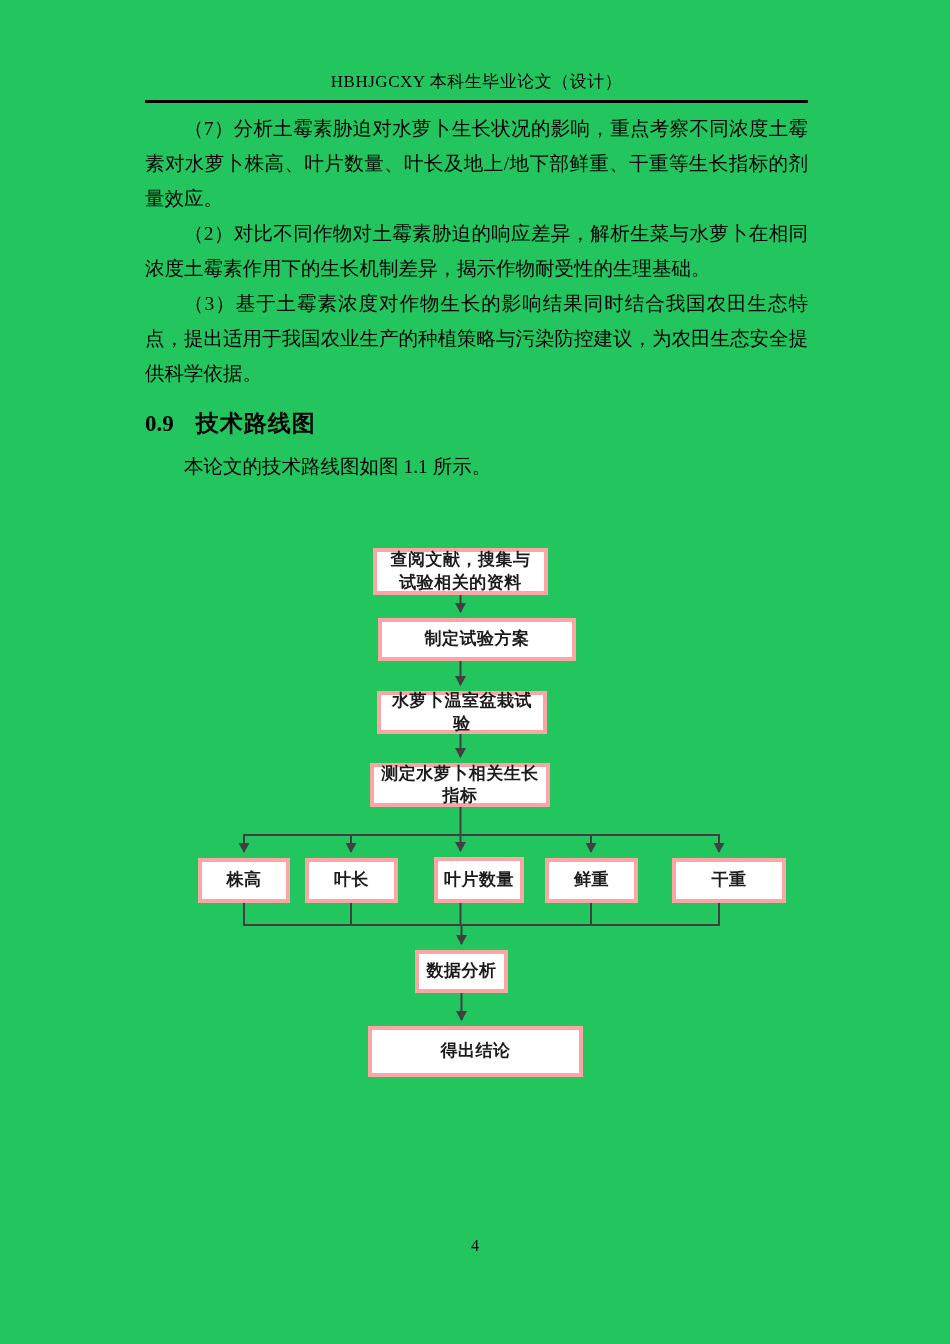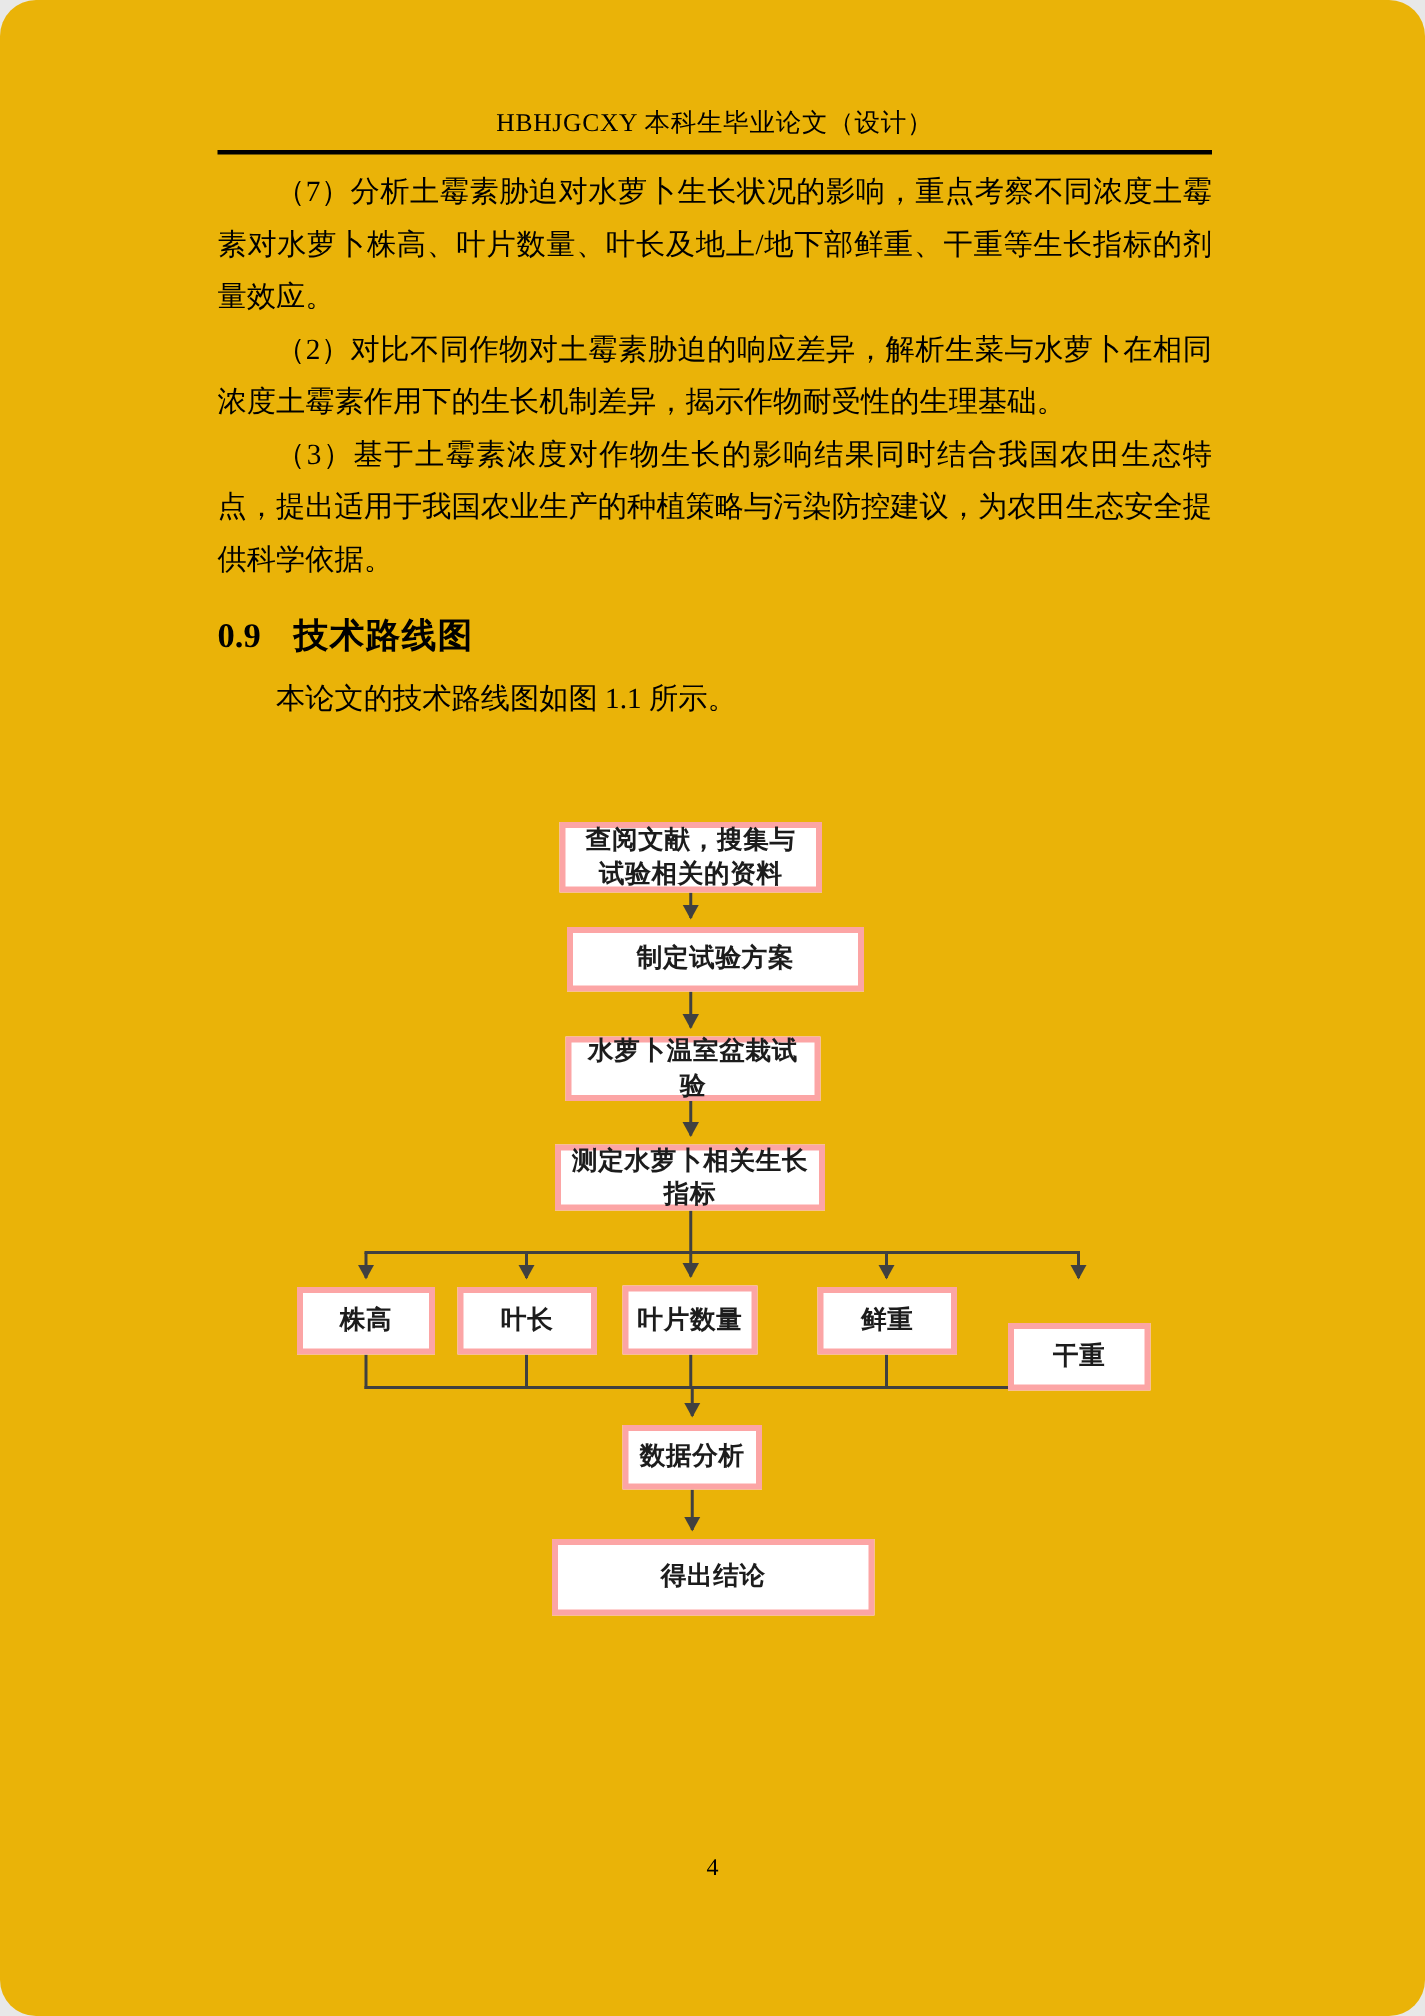--- a/index.html
+++ b/index.html
@@ -1,26 +1,25 @@
 <!DOCTYPE html>
 <html><head>
 <meta charset="utf-8">
 <style>
   * { margin: 0; padding: 0; box-sizing: border-box; }
   html, body { background: #e8e8e8; }
   .page {
     position: relative;
     width: 950px;
     height: 1344px;
-    background: #eab308;
+    background: #22c55e;
     margin: 0 auto;
     font-family: "Liberation Serif", "DejaVu Serif", serif;
     color: #000000;
     overflow: hidden;
-    border-radius: 24px;
   }
   .header {
     position: absolute;
     top: 70px;
     left: 145px;
     width: 663px;
     text-align: center;
     border-bottom: 3px solid #000000;
     padding-bottom: 7px;
   }
@@ -94,23 +93,23 @@
     color: #1c1c1c;
     padding: 2px 6px;
     letter-spacing: 0.5px;
   }
   .n-literature  { left: 373px; top:   8px; width: 175px; height: 47px; }
   .n-plan        { left: 378px; top:  78px; width: 198px; height: 43px; }
   .n-experiment  { left: 377px; top: 151px; width: 170px; height: 43px; }
   .n-measure     { left: 370px; top: 223px; width: 180px; height: 44px; }
   .n-height      { left: 198px; top: 318px; width:  92px; height: 45px; }
   .n-leaflength  { left: 305px; top: 318px; width:  93px; height: 45px; }
-  .n-leafcount   { left: 415px; top: 317px; width:  90px; height: 46px; }
+  .n-leafcount   { left: 434px; top: 317px; width:  90px; height: 46px; }
   .n-fresh       { left: 545px; top: 318px; width:  93px; height: 45px; }
-  .n-dry         { left: 672px; top: 318px; width:  95px; height: 45px; margin-top: 24px; }
+  .n-dry         { left: 672px; top: 318px; width:  114px; height: 45px; }
   .n-analysis    { left: 415px; top: 410px; width:  93px; height: 43px; }
   .n-conclusion  { left: 368px; top: 486px; width: 215px; height: 51px; }
   .caption {
     position: absolute;
     top: 1128px;
     left: 0;
     width: 950px;
     text-align: center;
     font-size: 17px;
     font-weight: 600;

